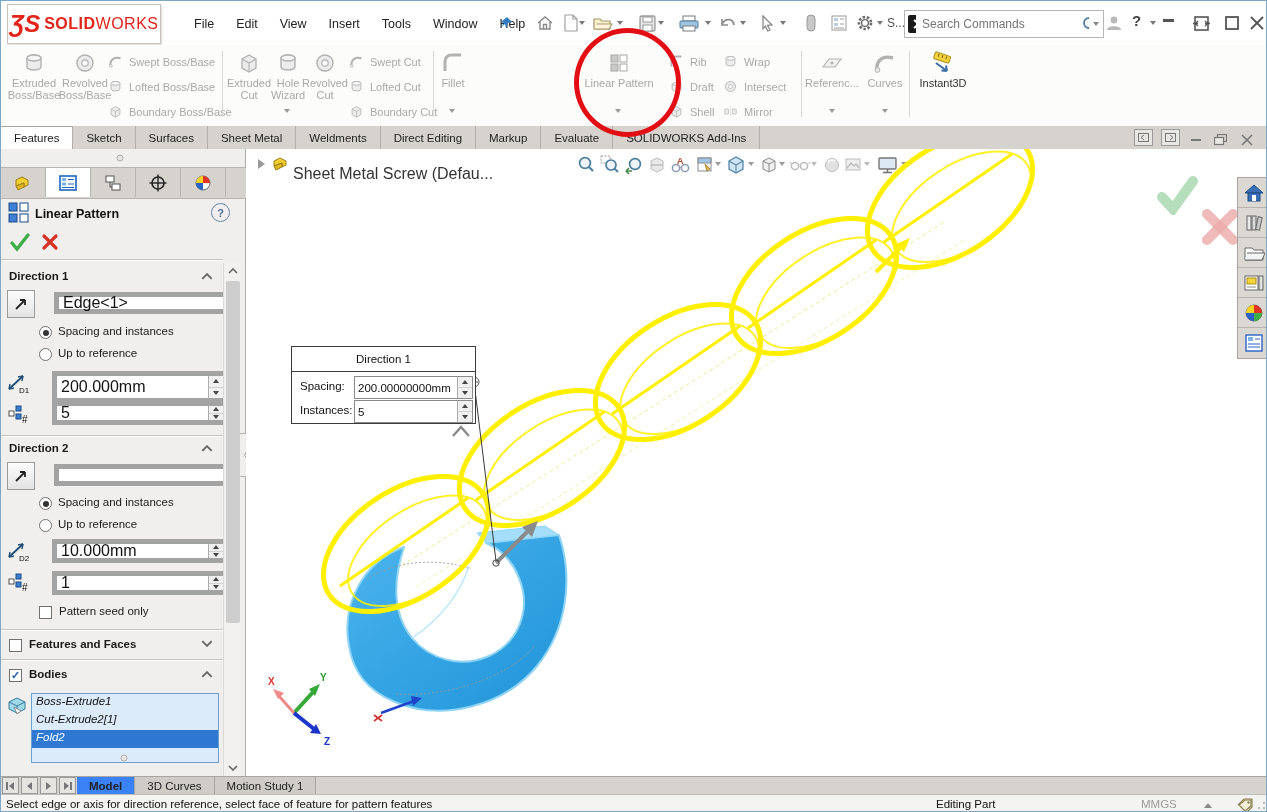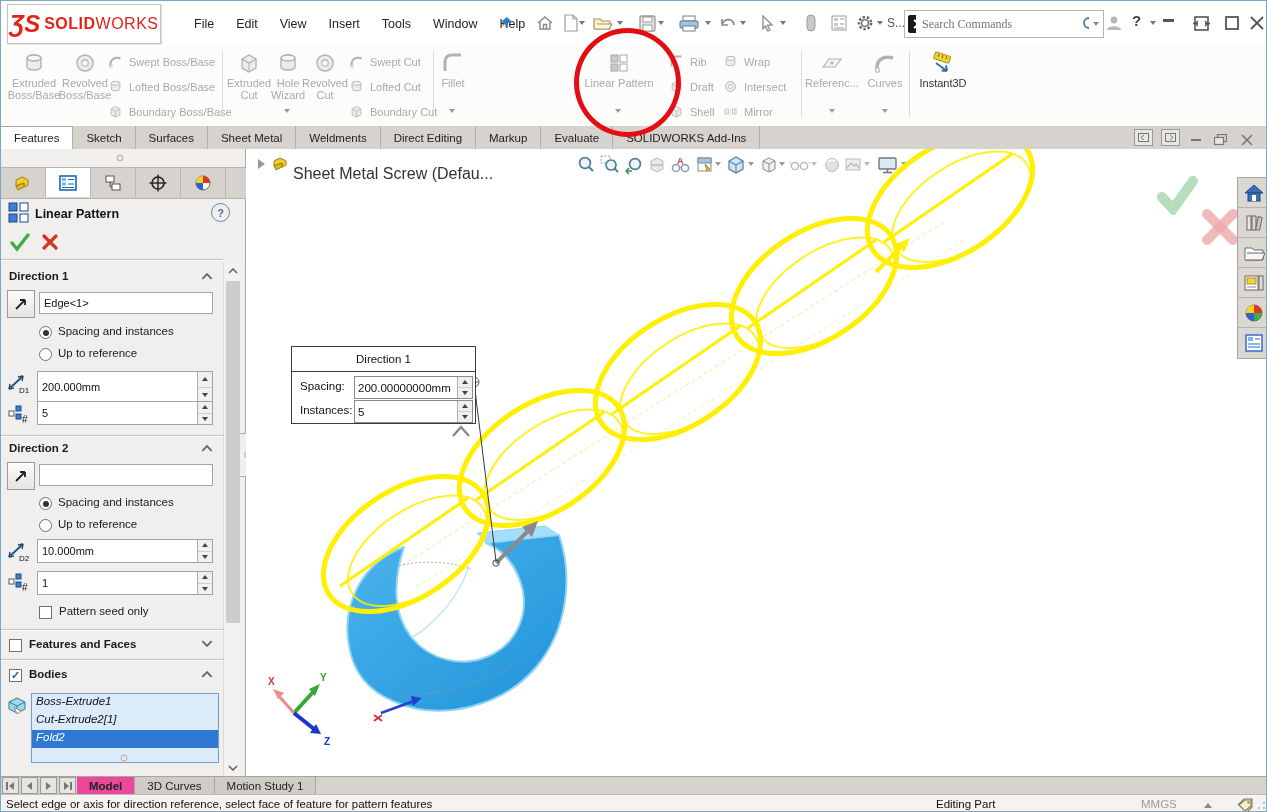--- a/index.html
+++ b/index.html
@@ -12,21 +12,21 @@
   #logo-box{position:absolute;left:6px;top:3px;width:152px;height:38px;border:1px solid #c9c2b8;
             box-shadow:1px 1px 2px rgba(0,0,0,.15);display:flex;align-items:center;justify-content:center;gap:4px;background:#fff;}
   .logo-glyph{font-style:italic;font-weight:bold;color:#e2231a;font-size:24px;line-height:24px;}
   .brand{color:#e2231a;font-size:16px;letter-spacing:.5px;}
   .brand b{font-weight:bold;}
   #menu{position:absolute;left:182px;top:13px;display:flex;font-size:12.5px;color:#222;}
   .menu-item{padding:3px 11px;cursor:default;}
   .qico{position:absolute;top:12px;width:20px;height:20px;display:flex;align-items:center;justify-content:center;}
   .dcaret{position:absolute;top:20px;width:0;height:0;border-left:3.5px solid transparent;border-right:3.5px solid transparent;border-top:4px solid #777;}
   #search-box{position:absolute;left:903px;top:9px;width:198px;height:26px;border:1px solid #b5b5b5;background:#fff;display:flex;align-items:center;}
-  #search-box input{border:none;outline:none;flex:1;font-size:12px;color:#a21caf;font-family:Liberation Serif, serif;background:transparent;padding:0 4px;}
+  #search-box input{border:none;outline:none;flex:1;font-size:12px;color:#a21caf;font-family:Liberation Sans, sans-serif;background:transparent;padding:0 4px;}
   
   #ribbon{position:absolute;left:0;top:44px;width:1267px;height:81px;background:#fcfcfb;border-bottom:1px solid #d8d5d1;}
   .rb-large{position:absolute;top:6px;width:56px;text-align:center;color:#a9a9a9;font-size:11px;line-height:11.5px;}
   .rb-large .ric{display:block;margin:0 auto 3px auto;}
   .rb-stack{position:absolute;height:17px;display:flex;align-items:center;gap:6px;color:#a9a9a9;font-size:11px;white-space:nowrap;}
   .rb-caret{position:absolute;width:0;height:0;border-left:3.5px solid transparent;border-right:3.5px solid transparent;border-top:4px solid #9a9a9a;}
   .vdiv{position:absolute;top:6px;height:66px;width:1px;background:#dcd9d6;}
   
   #tabstrip{position:absolute;left:0;top:125px;width:1267px;height:23px;background:#d6d3cf;border-bottom:1px solid #a8a5a1;display:flex;}
   .rtab{height:23px;padding:0 13px;display:flex;align-items:center;font-size:11.5px;color:#222;border-right:1px solid #b3b0ac;background:#d6d3cf;box-sizing:border-box;}
@@ -36,21 +36,21 @@
   #panel{position:absolute;left:0;top:148px;width:245px;height:627px;background:#f0efed;border-right:1px solid #aeaba7;box-sizing:border-box;}
   #pm-tabs{position:absolute;left:0;top:18px;width:245px;height:30px;background:#d6d3cf;border-top:1px solid #b8b5b1;border-bottom:1px solid #b8b5b1;display:flex;}
   .pmtab{width:44px;height:29px;border-right:1px solid #b8b5b1;display:flex;align-items:center;justify-content:center;background:#d6d3cf;}
   .pmtab.active{background:#fff;}
   .pm-title{position:absolute;left:34px;top:58px;font-size:12.5px;font-weight:bold;color:#111;}
   .helpc{position:absolute;left:210px;top:54px;width:17px;height:17px;border:1.4px solid #6b87a8;border-radius:50%;
          color:#4a6f9a;font-size:11px;font-weight:bold;display:flex;align-items:center;justify-content:center;}
   .sect-div{position:absolute;left:0;width:222px;height:1px;background:#c6c3bf;box-shadow:0 1px 0 #fdfdfc;}
   .sect-head{position:absolute;left:8px;font-size:11.5px;font-weight:bold;color:#1a1a1a;}
   .chev{position:absolute;}
-  .pmfield{position:absolute;background:#fff;border:1px solid #a3a3a3;font-size:11px;color:#111;display:flex;align-items:center;box-sizing:border-box;}
+  .pmfield{position:absolute;background:#fff;border:5px solid #a3a3a3;font-size:16px;color:#111;display:flex;align-items:center;box-sizing:border-box;margin-left:15px;}
   .pmfield .val{flex:1;padding:0 4px;white-space:nowrap;overflow:hidden;}
   .spin{width:14px;height:100%;border-left:1px solid #adadad;display:flex;flex-direction:column;}
   .spin div{flex:1;background:#f0f0f0;display:flex;align-items:center;justify-content:center;border-bottom:1px solid #d0d0d0;}
   .spin div:last-child{border-bottom:none;}
   .tri-u{width:0;height:0;border-left:3px solid transparent;border-right:3px solid transparent;border-bottom:4px solid #444;}
   .tri-d{width:0;height:0;border-left:3px solid transparent;border-right:3px solid transparent;border-top:4px solid #444;}
   .radio{position:absolute;width:13px;height:13px;border:1px solid #707070;border-radius:50%;background:#fff;box-sizing:border-box;}
   .radio.sel::after{content:"";position:absolute;left:2.5px;top:2.5px;width:6px;height:6px;border-radius:50%;background:#333;}
   .cbox{position:absolute;width:13px;height:13px;border:1px solid #707070;background:#fff;box-sizing:border-box;font-size:11px;line-height:11px;color:#1f5fa8;text-align:center;font-weight:bold;}
   .plabel{position:absolute;font-size:11.5px;color:#1a1a1a;}
@@ -77,21 +77,21 @@
   #taskpane{position:absolute;left:991px;top:28px;width:31px;border:1px solid #a8a5a1;background:#dbd8d4;}
   .tpbtn{width:31px;height:30px;border-bottom:1px solid #b8b5b1;display:flex;align-items:center;justify-content:center;box-sizing:border-box;}
   .tpbtn:last-child{border-bottom:none;}
   
   
   #red-circle{position:absolute;left:573px;top:27px;width:97px;height:99px;border:5px solid #e30e14;border-radius:50%;z-index:60;pointer-events:none;}
   
   #doctabs{position:absolute;left:0;top:775px;width:1267px;height:18px;background:#d6d3cf;border-top:1px solid #a8a5a1;display:flex;align-items:stretch;}
   .navb{width:17px;height:17px;border:1px solid #9a9a9a;background:#e6e4e1;margin:0 1px;display:flex;align-items:center;justify-content:center;box-sizing:border-box;}
   .dtab{padding:0 12px;display:flex;align-items:center;font-size:11.5px;color:#222;border-right:1px solid #a8a5a1;background:#cfccc8;}
-  .dtab.active{background:#ec4899;font-weight:bold;border-right:1px solid #a8a5a1;}
+  .dtab.active{background:#3b82f6;font-weight:bold;border-right:1px solid #a8a5a1;}
   #statusbar{position:absolute;left:0;top:793px;width:1267px;height:19px;background:#f4f3f2;border-top:1px solid #c0bdb9;font-size:11.5px;color:#111;}
 </style>
 </head>
 <body>
 
 <svg width="0" height="0" style="position:absolute">
   <defs>
     <symbol id="sym-cyl" viewBox="0 0 24 24">
         <path d="M5,7 a7,3 0 0 1 14,0 v9 a7,3 0 0 1 -14,0 z" fill="#ececec" stroke="#b2b2b2" stroke-width="1.4"></path>
         <ellipse cx="12" cy="7" rx="7" ry="3" fill="#f6f6f6" stroke="#b2b2b2" stroke-width="1.4"></ellipse>

